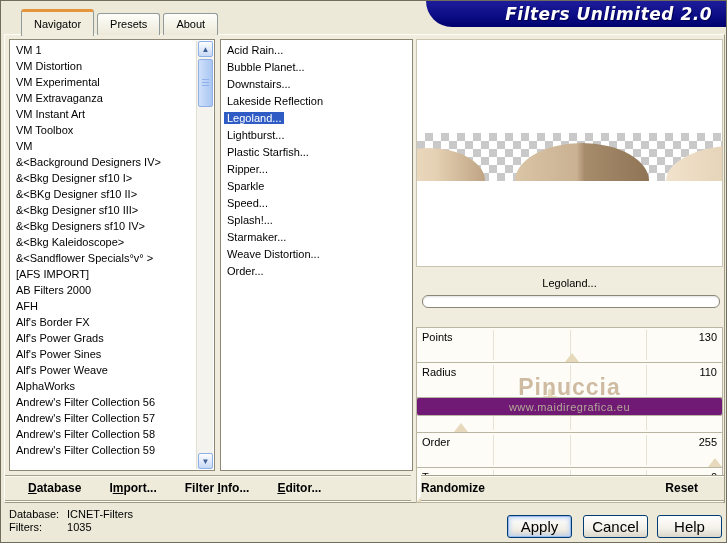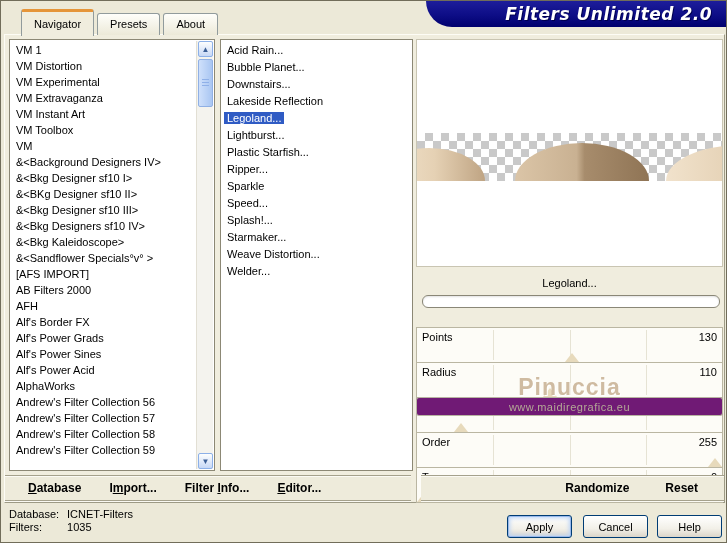--- a/index.html
+++ b/index.html
@@ -144,33 +144,33 @@
   }
 
   
   .toolbar {
     position:absolute; top:440px; height:26px;
     border-top:1px solid #a5a18c; border-bottom:1px solid #a5a18c;
     box-shadow:inset 0 1px 0 #fbfaf3, 0 1px 0 #fbfaf3;
     background:#eeebdb; display:flex; align-items:center;
   }
   .toolbar-left  { left:0; width:406px; padding-left:23px; gap:28px; }
-  .toolbar-right { left:416px; width:303px; justify-content:flex-end; padding-right:26px; gap:36px; }
+  .toolbar-right { left:416px; width:303px; justify-content:space-between; padding-right:26px; gap:36px; }
   .tb-item { font-size:12px; font-weight:bold; cursor:default; white-space:nowrap; }
   .tb-item .accel { text-decoration:underline; }
 
   
   .statusbar { position:absolute; left:0; top:503px; width:727px; height:40px; }
   .status-grid { position:absolute; left:8px; top:4px; line-height:13px; }
   .status-grid .lbl { display:inline-block; width:55px; }
   .xp-btn {
     position:absolute; top:11px; width:65px; height:23px;
     background:linear-gradient(180deg,#ffffff 0%,#f2f0e8 60%,#dcd6ca 100%);
     border:1px solid #003c74; border-radius:3px;
-    font-family:"Liberation Sans",sans-serif; font-size:11px; text-align:center;
+    font-family:"Liberation Sans",sans-serif; font-size:15px; text-align:center;
     line-height:20px; cursor:default;
   }
   .xp-btn.default { box-shadow:inset 0 0 0 1px #98b9ec, inset 0 0 4px 2px #bcd4f6; }
   #btn-apply { left:506px; } #btn-cancel { left:582px; } #btn-help { left:656px; }
 </style>
 </head>
 <body>
 
 <div id="window">
 
@@ -205,21 +205,21 @@
         <div class="list-row"><span>&amp;&lt;Bkg Designer sf10 III&gt;</span></div>
         <div class="list-row"><span>&amp;&lt;Bkg Designers sf10 IV&gt;</span></div>
         <div class="list-row"><span>&amp;&lt;Bkg Kaleidoscope&gt;</span></div>
         <div class="list-row"><span>&amp;&lt;Sandflower Specials°v° &gt;</span></div>
         <div class="list-row"><span>[AFS IMPORT]</span></div>
         <div class="list-row"><span>AB Filters 2000</span></div>
         <div class="list-row"><span>AFH</span></div>
         <div class="list-row"><span>Alf's Border FX</span></div>
         <div class="list-row"><span>Alf's Power Grads</span></div>
         <div class="list-row"><span>Alf's Power Sines</span></div>
-        <div class="list-row"><span>Alf's Power Acid</span></div>
+        <div class="list-row"><span>Alf's Power Weave</span></div>
         <div class="list-row"><span>AlphaWorks</span></div>
         <div class="list-row"><span>Andrew's Filter Collection 56</span></div>
         <div class="list-row"><span>Andrew's Filter Collection 57</span></div>
         <div class="list-row"><span>Andrew's Filter Collection 58</span></div>
         <div class="list-row"><span>Andrew's Filter Collection 59</span></div>
       </div>
 
     <div class="listbox" id="filter-list">
         <div class="list-row"><span>Acid Rain...</span></div>
         <div class="list-row"><span>Bubble Planet...</span></div>
@@ -227,21 +227,21 @@
         <div class="list-row"><span>Lakeside Reflection</span></div>
         <div class="list-row"><span class="sel-filter">Legoland...</span></div>
         <div class="list-row"><span>Lightburst...</span></div>
         <div class="list-row"><span>Plastic Starfish...</span></div>
         <div class="list-row"><span>Ripper...</span></div>
         <div class="list-row"><span>Sparkle</span></div>
         <div class="list-row"><span>Speed...</span></div>
         <div class="list-row"><span>Splash!...</span></div>
         <div class="list-row"><span>Starmaker...</span></div>
         <div class="list-row"><span>Weave Distortion...</span></div>
-        <div class="list-row"><span>Welder...</span></div>
+        <div class="list-row"><span>Order...</span></div>
       </div>
 
     <div class="preview">
       <div class="checker-band">
         <div class="dome dome-left"></div>
         <div class="dome dome-center"></div>
         <div class="dome dome-right"></div>
       </div>
     </div>
 

